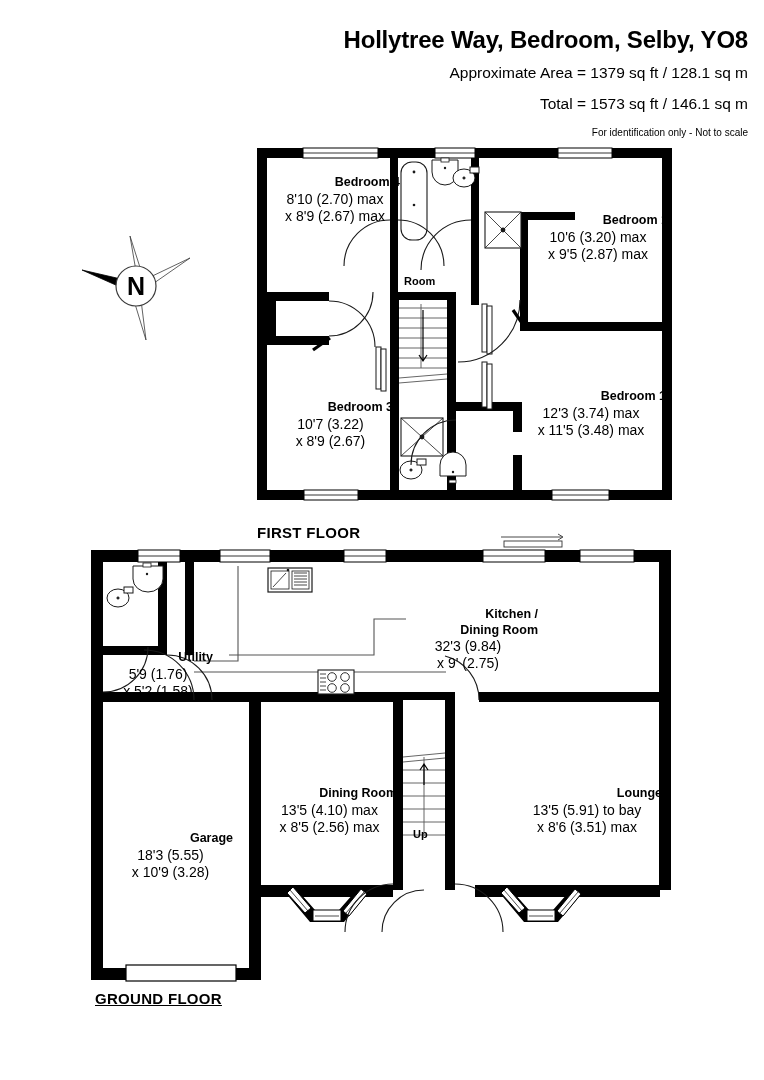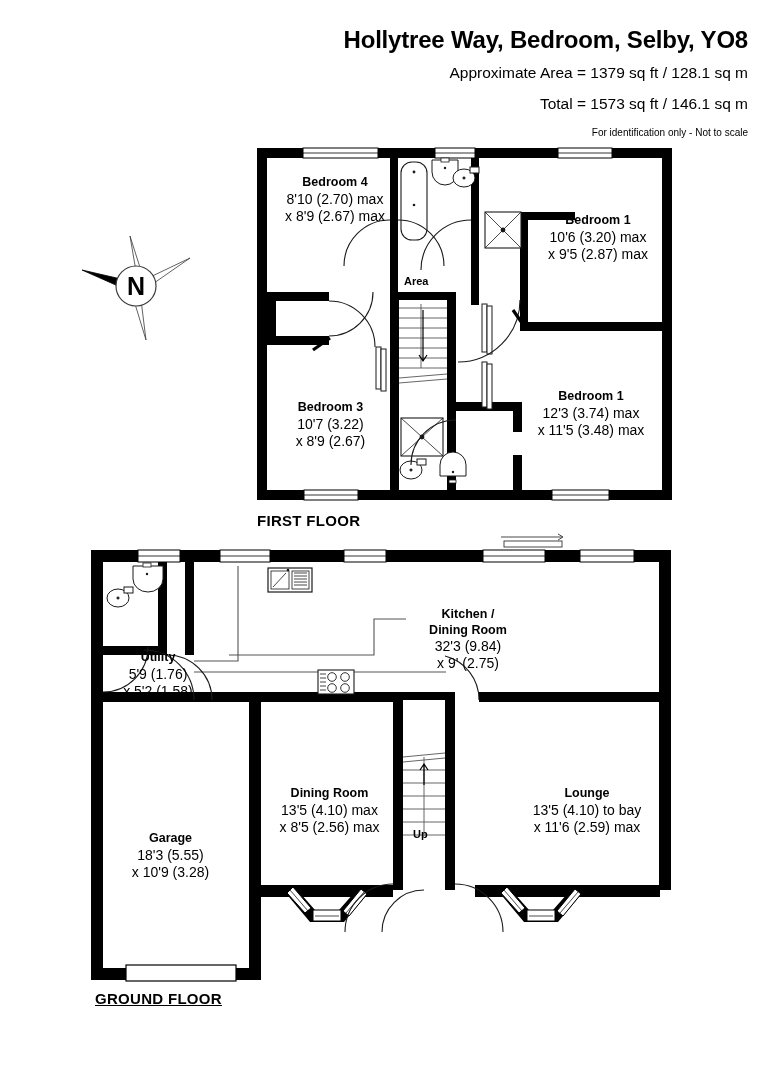--- a/index.html
+++ b/index.html
@@ -29,25 +29,25 @@
   #disclaimer {
     position:absolute; right:16px; top:127px;
     font-size:10px; white-space:nowrap;
   }
   
   #plan { position:absolute; left:0; top:0; width:764px; height:1080px; }
   
   .floor-label {
     position:absolute; font-size:15px; font-weight:bold; letter-spacing:0.3px;
   }
-  #ff-label { left:257px; top:512px; }
+  #ff-label { left:257px; top:524px; }
   #gf-label { left:95px; top:990px;text-decoration:underline; }
   
   .room { position:absolute; text-align:center; line-height:1.24; }
-  .room .nm { font-size:12.5px; font-weight:bold; display:block; white-space:nowrap;}
+  .room .nm { font-size:12.5px; font-weight:bold; display:block; white-space:nowrap;text-align:right;}
   .room .d1, .room .d2 { font-size:14px; display:block; white-space:nowrap;}
   .small-lbl { position:absolute; font-size:11px; font-weight:bold; }
   
   #footer { position:absolute; left:0; top:1020px; width:764px; height:60px; }
   #compass { position:absolute; left:78px; top:228px; width:120px; height:120px; }
 </style>
 </head>
 <body>
 
 <div id="header">
@@ -425,31 +425,31 @@
 </div>
 
 <div class="room" style="left:262px; top:786px; width:135px;">
   <span class="nm">Dining Room</span>
   <span class="d1">13'5 (4.10) max</span>
   <span class="d2">x 8'5 (2.56) max</span>
 </div>
 
 <div class="room" style="left:512px; top:786px; width:150px;">
   <span class="nm">Lounge</span>
-  <span class="d1">13'5 (4.10) to bay</span>
-  <span class="d2">x 11'6 (2.59) max</span>
+  <span class="d1">13'5 (5.91) to bay</span>
+  <span class="d2">x 8'6 (3.51) max</span>
 </div>
 
 <div class="room" style="left:108px; top:831px; width:125px;">
   <span class="nm">Garage</span>
   <span class="d1">18'3 (5.55)</span>
   <span class="d2">x 10'9 (3.28)</span>
 </div>
 
-<div class="small-lbl" style="left:404px; top:275px;">Area</div>
+<div class="small-lbl" style="left:404px; top:275px;">Room</div>
 <div class="small-lbl" style="left:413px; top:828px;">Up</div>
 
 <div class="floor-label" id="ff-label">FIRST FLOOR</div>
 <div class="floor-label" id="gf-label">GROUND FLOOR</div>
 
 <div id="footer">
   
   
   
   

